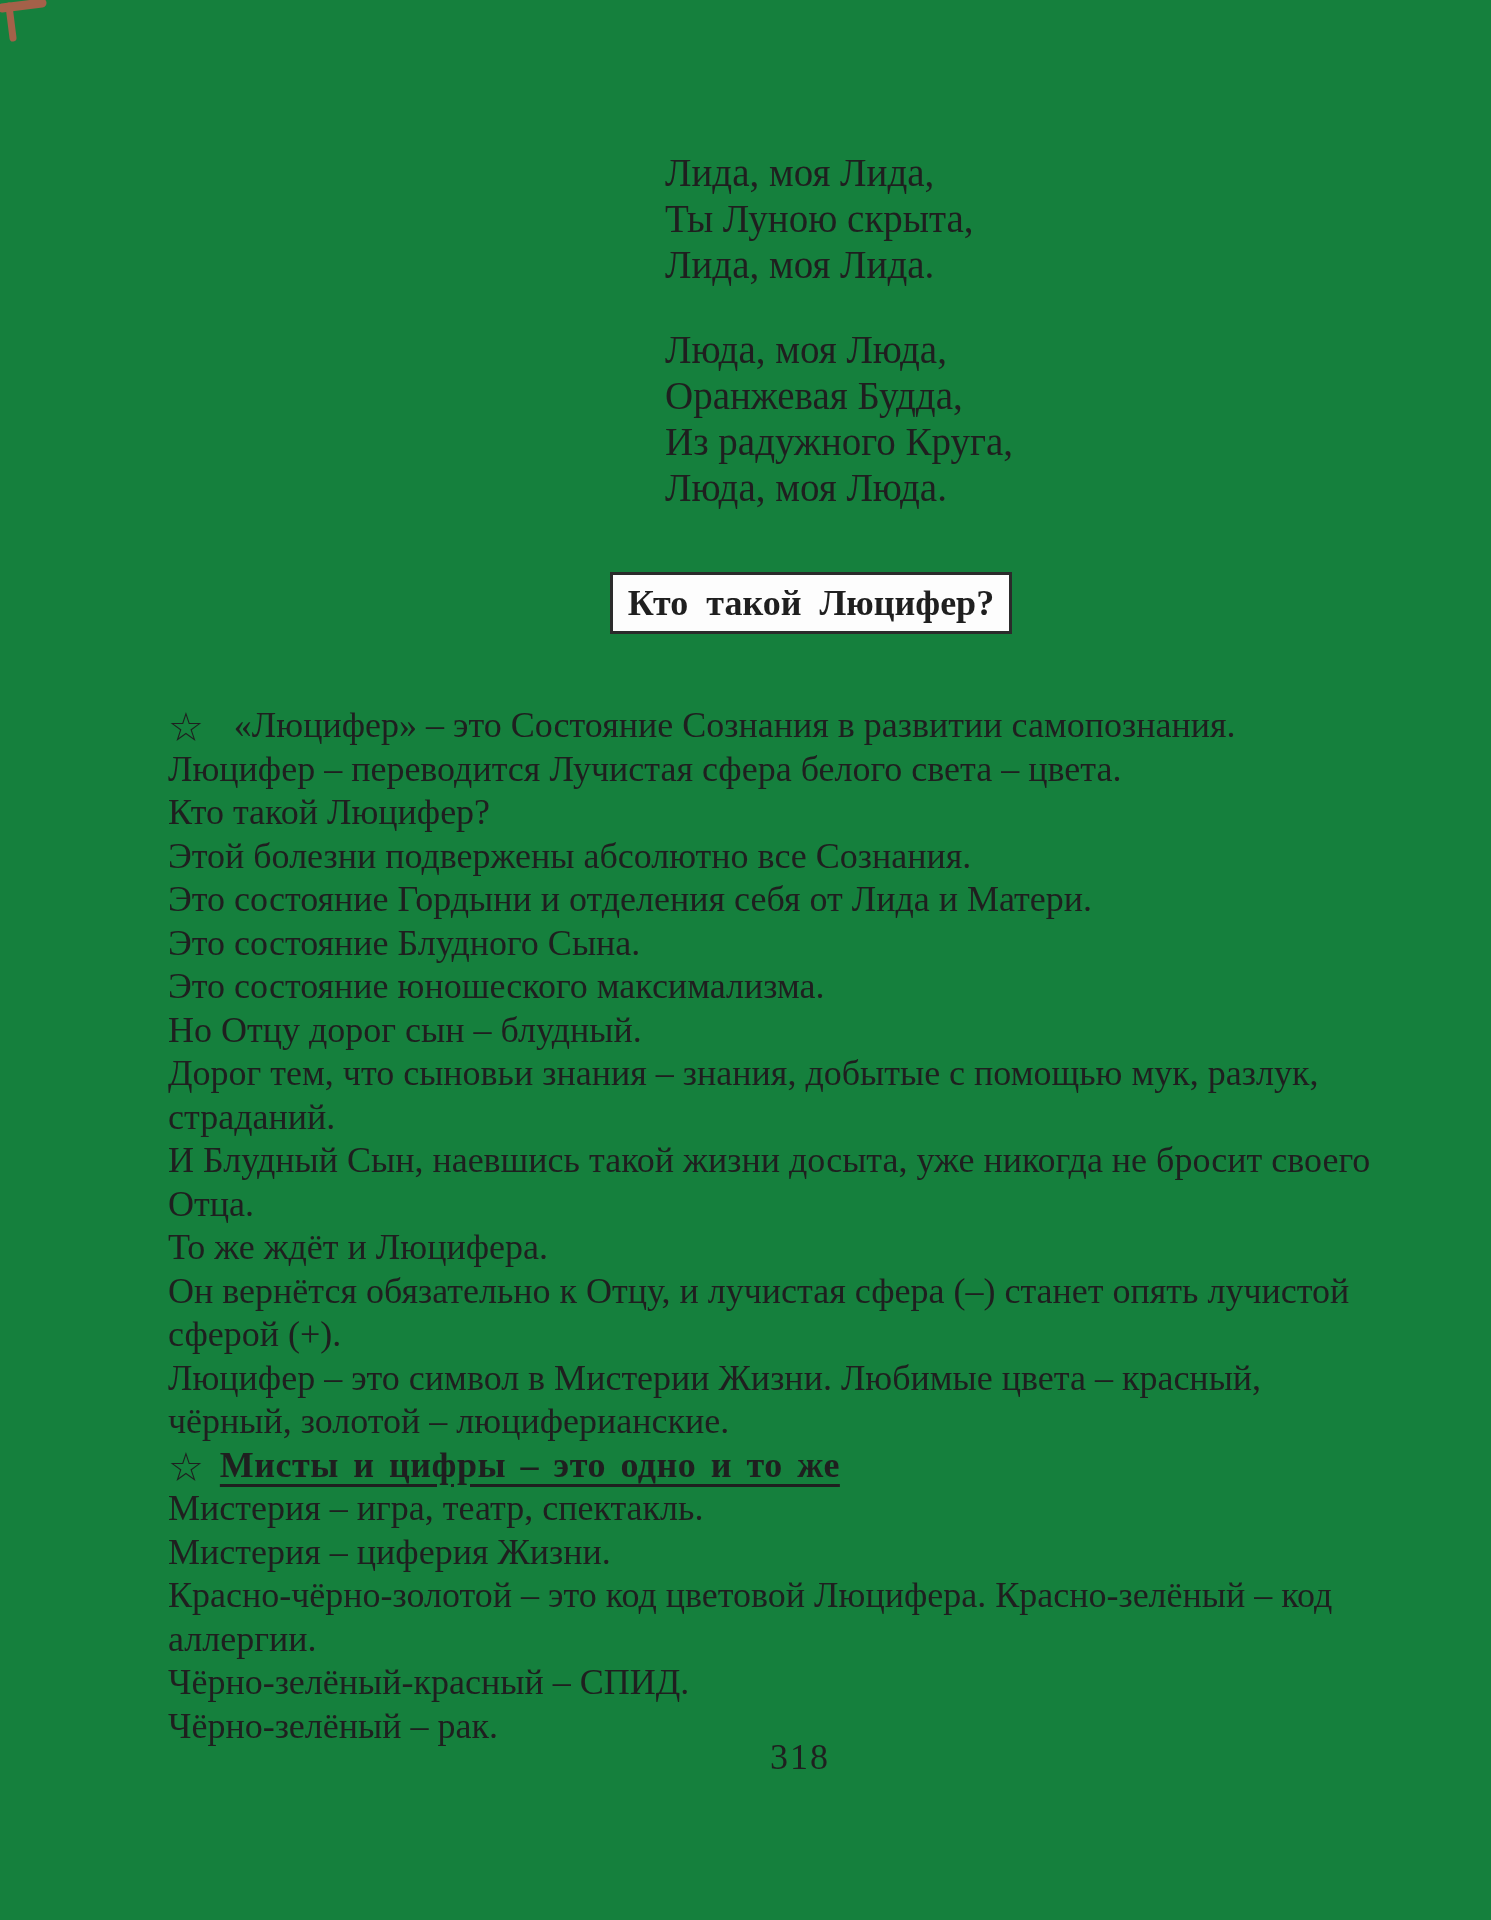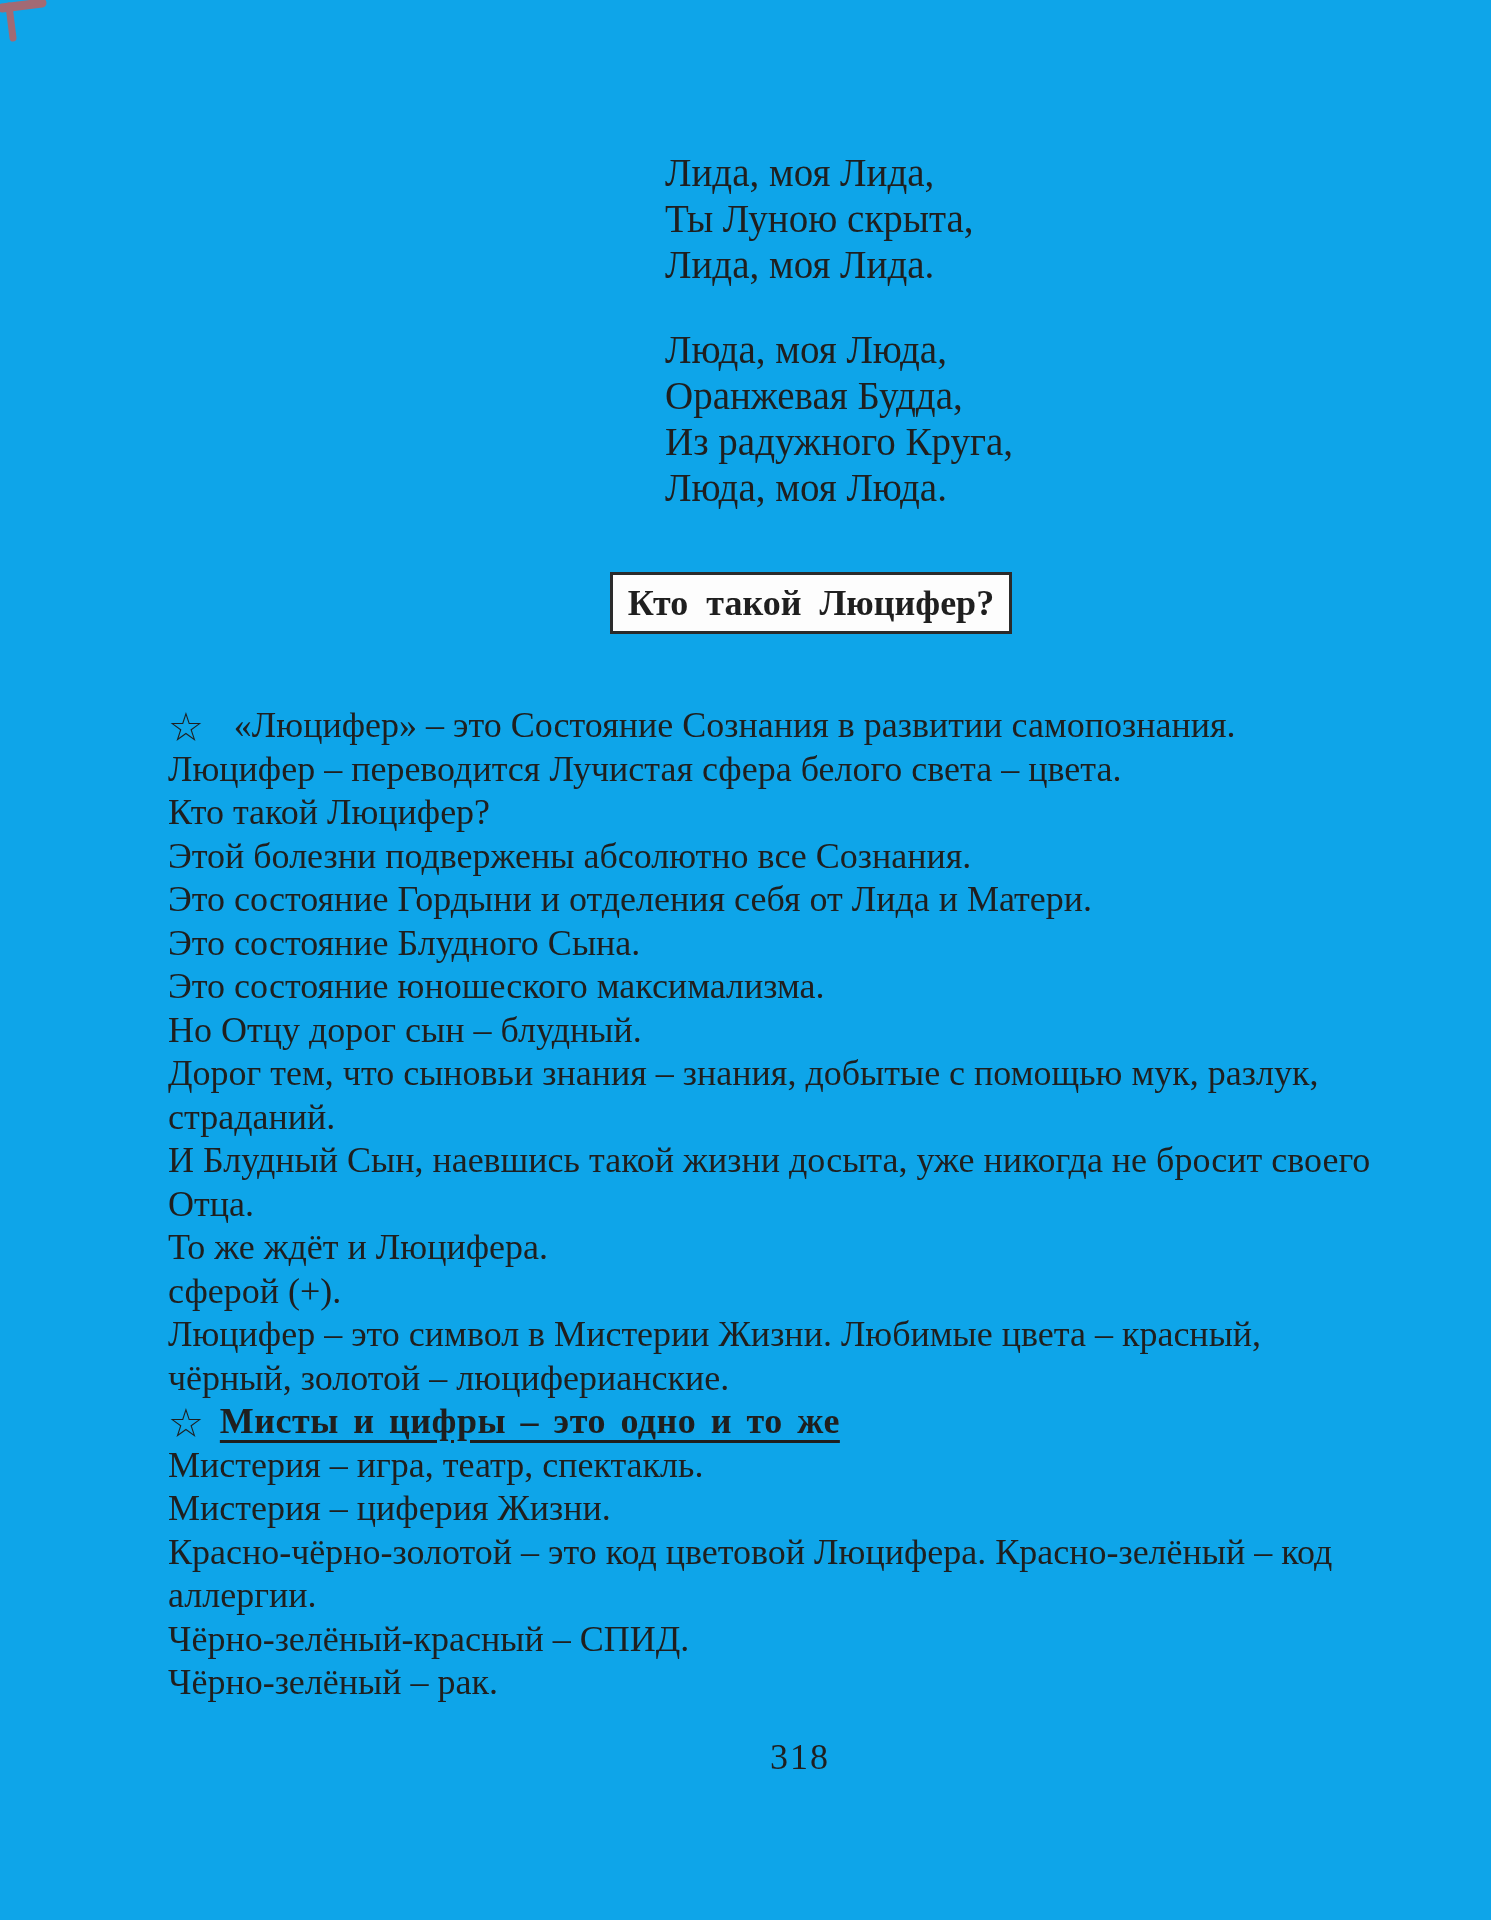--- a/index.html
+++ b/index.html
@@ -9,21 +9,21 @@
   body {
     width: 1491px;
     height: 1920px;
     background: #ffffff;
     font-family: "Liberation Serif", serif;
   }
   .page {
     position: relative;
     width: 1491px;
     height: 1920px;
-    background: #0ea5e9;
+    background: #15803d;
     color: #1f1f1f;
     overflow: hidden;
   }
   .corner-mark {
     position: absolute;
     left: 0;
     top: 0;
     width: 80px;
     height: 60px;
     opacity: 0.75;
@@ -136,20 +136,21 @@
     <div class="bline">Этой болезни подвержены абсолютно все Сознания.</div>
     <div class="bline">Это состояние Гордыни и отделения себя от Лида и Матери.</div>
     <div class="bline">Это состояние Блудного Сына.</div>
     <div class="bline">Это состояние юношеского максимализма.</div>
     <div class="bline">Но Отцу дорог сын – блудный.</div>
     <div class="bline">Дорог тем, что сыновьи знания – знания, добытые с помощью мук, разлук,</div>
     <div class="bline">страданий.</div>
     <div class="bline">И Блудный Сын, наевшись такой жизни досыта, уже никогда не бросит своего</div>
     <div class="bline">Отца.</div>
     <div class="bline">То же ждёт и Люцифера.</div>
+    <div class="bline">Он вернётся обязательно к Отцу, и лучистая сфера (–) станет опять лучистой</div>
     <div class="bline">сферой (+).</div>
     <div class="bline">Люцифер – это символ в Мистерии Жизни. Любимые цвета – красный,</div>
     <div class="bline">чёрный, золотой – люциферианские.</div>
     <div class="bline">
       <span class="star star-gap-narrow">☆</span><span class="subheading-text">Мисты и цифры – это одно и то же</span>
     </div>
     <div class="bline">Мистерия – игра, театр, спектакль.</div>
     <div class="bline">Мистерия – циферия Жизни.</div>
     <div class="bline">Красно-чёрно-золотой – это код цветовой Люцифера. Красно-зелёный – код</div>
     <div class="bline">аллергии.</div>

